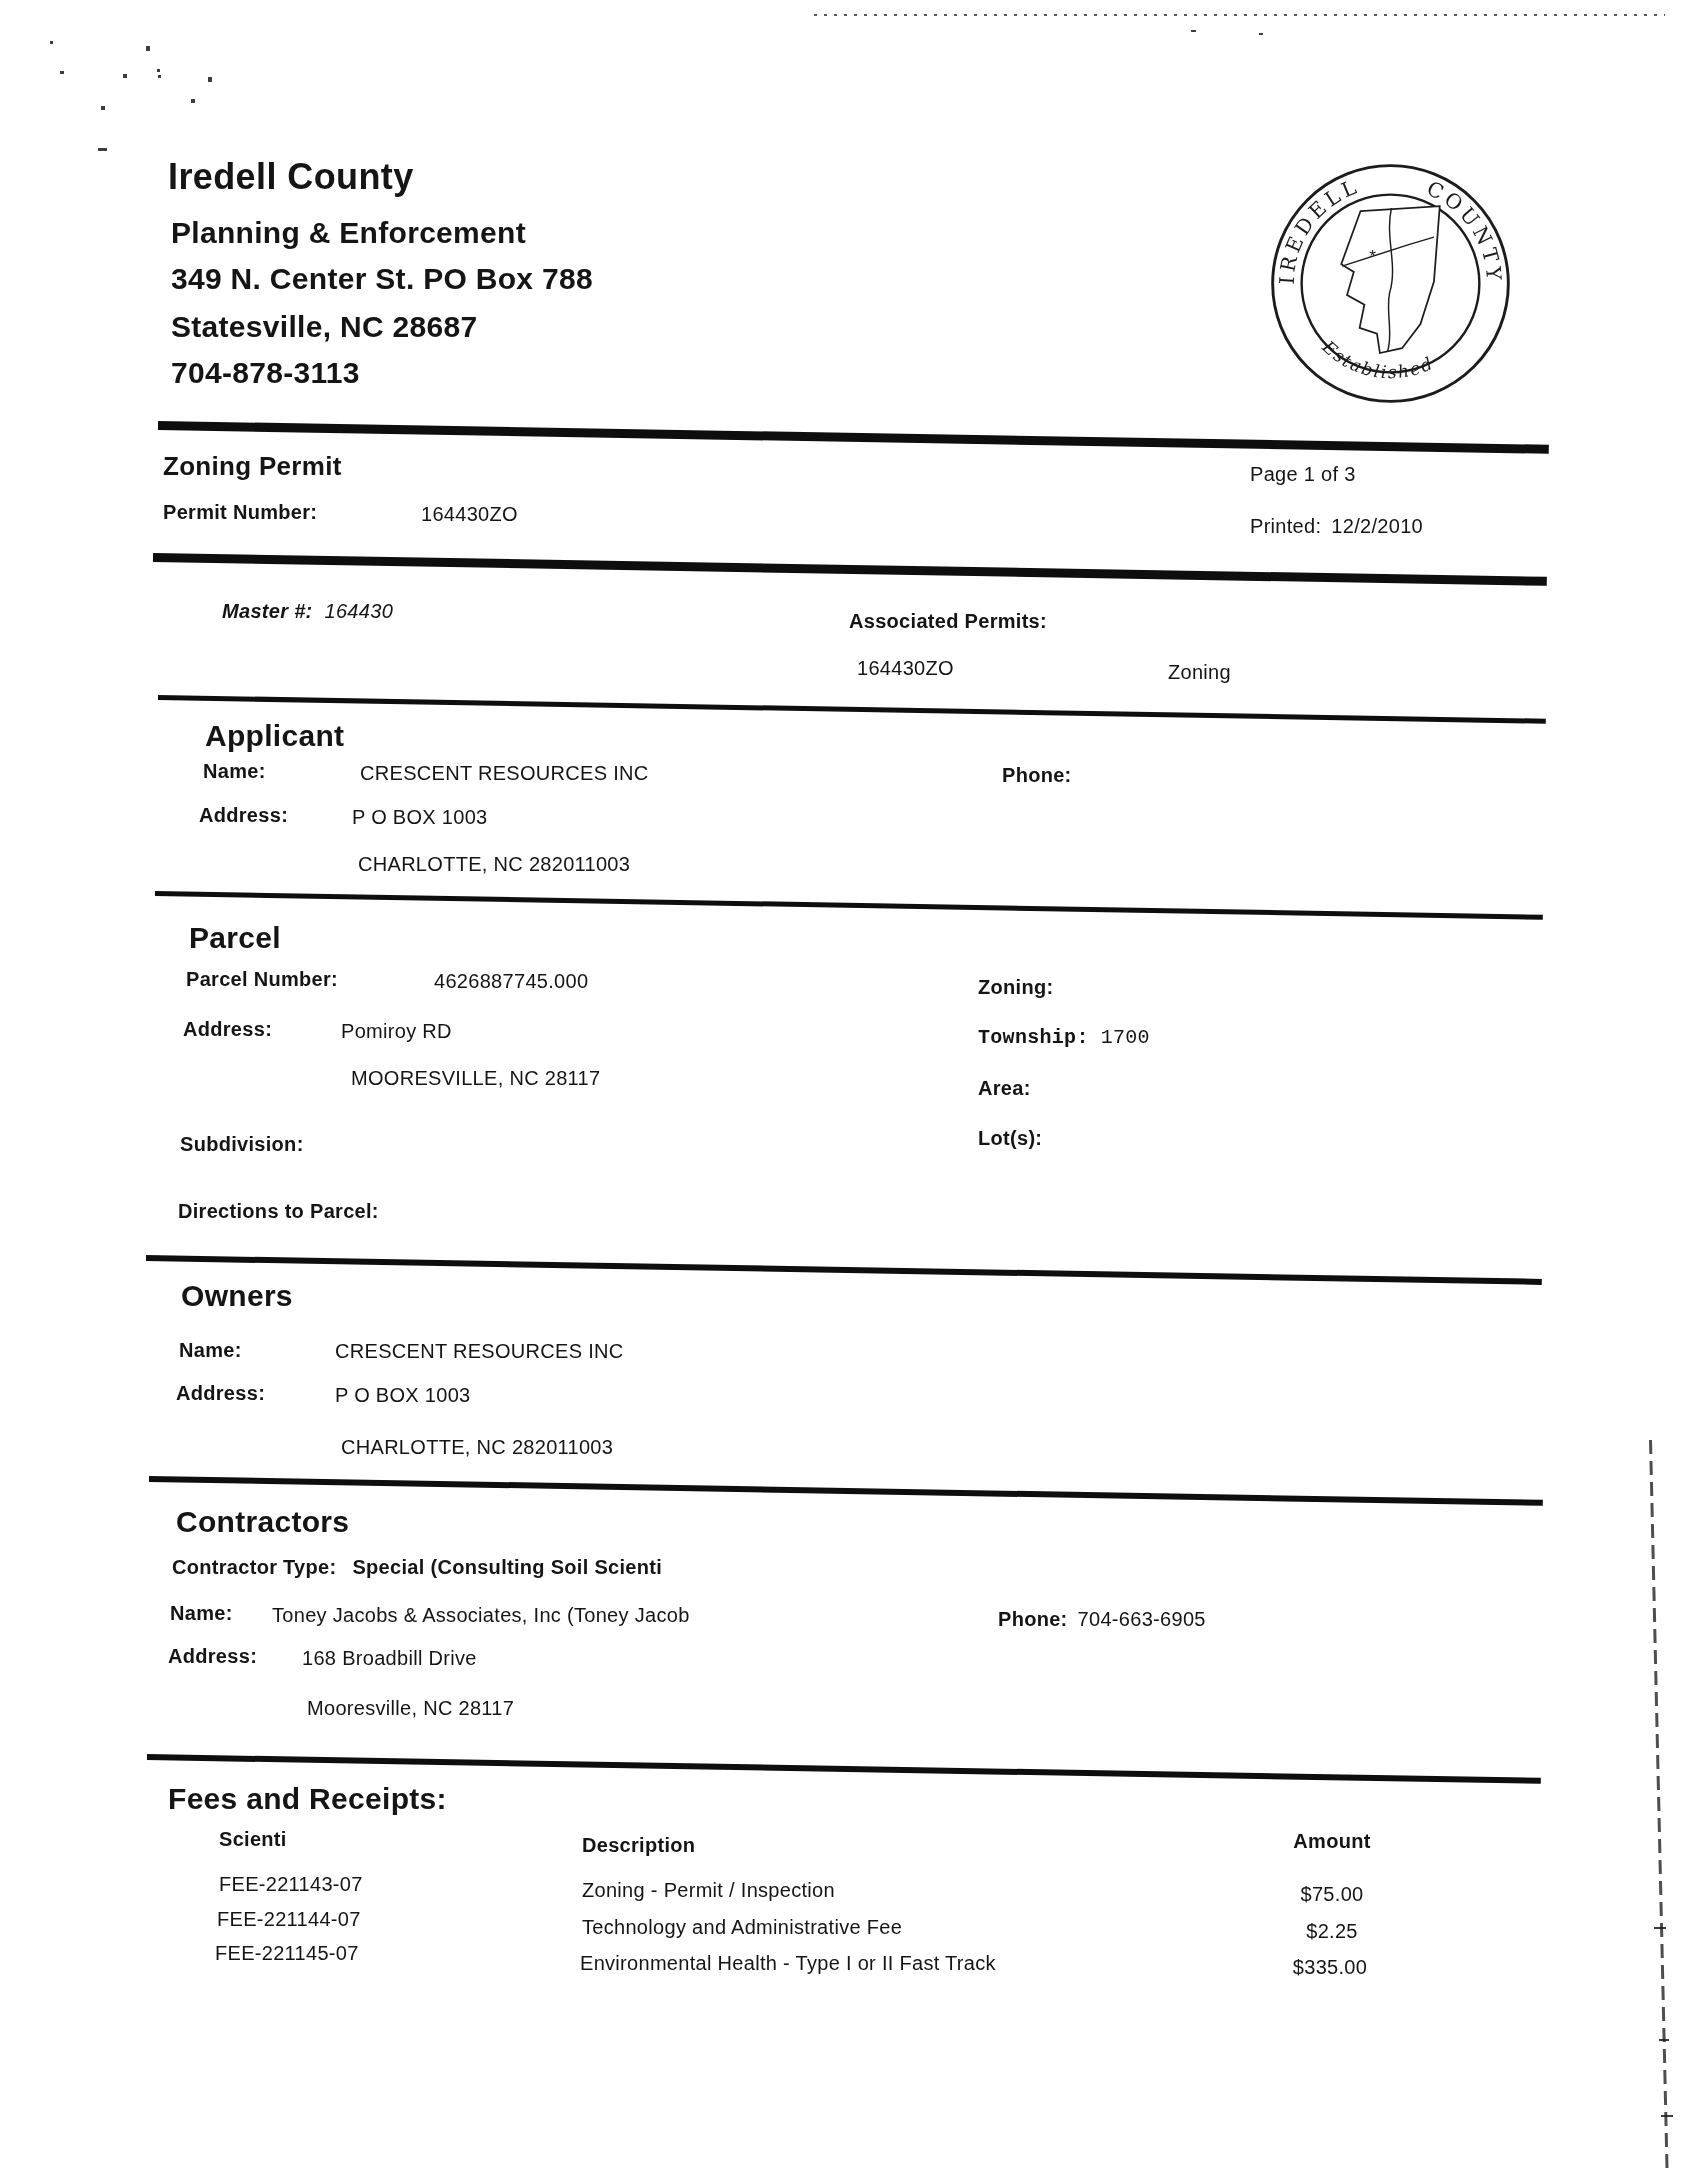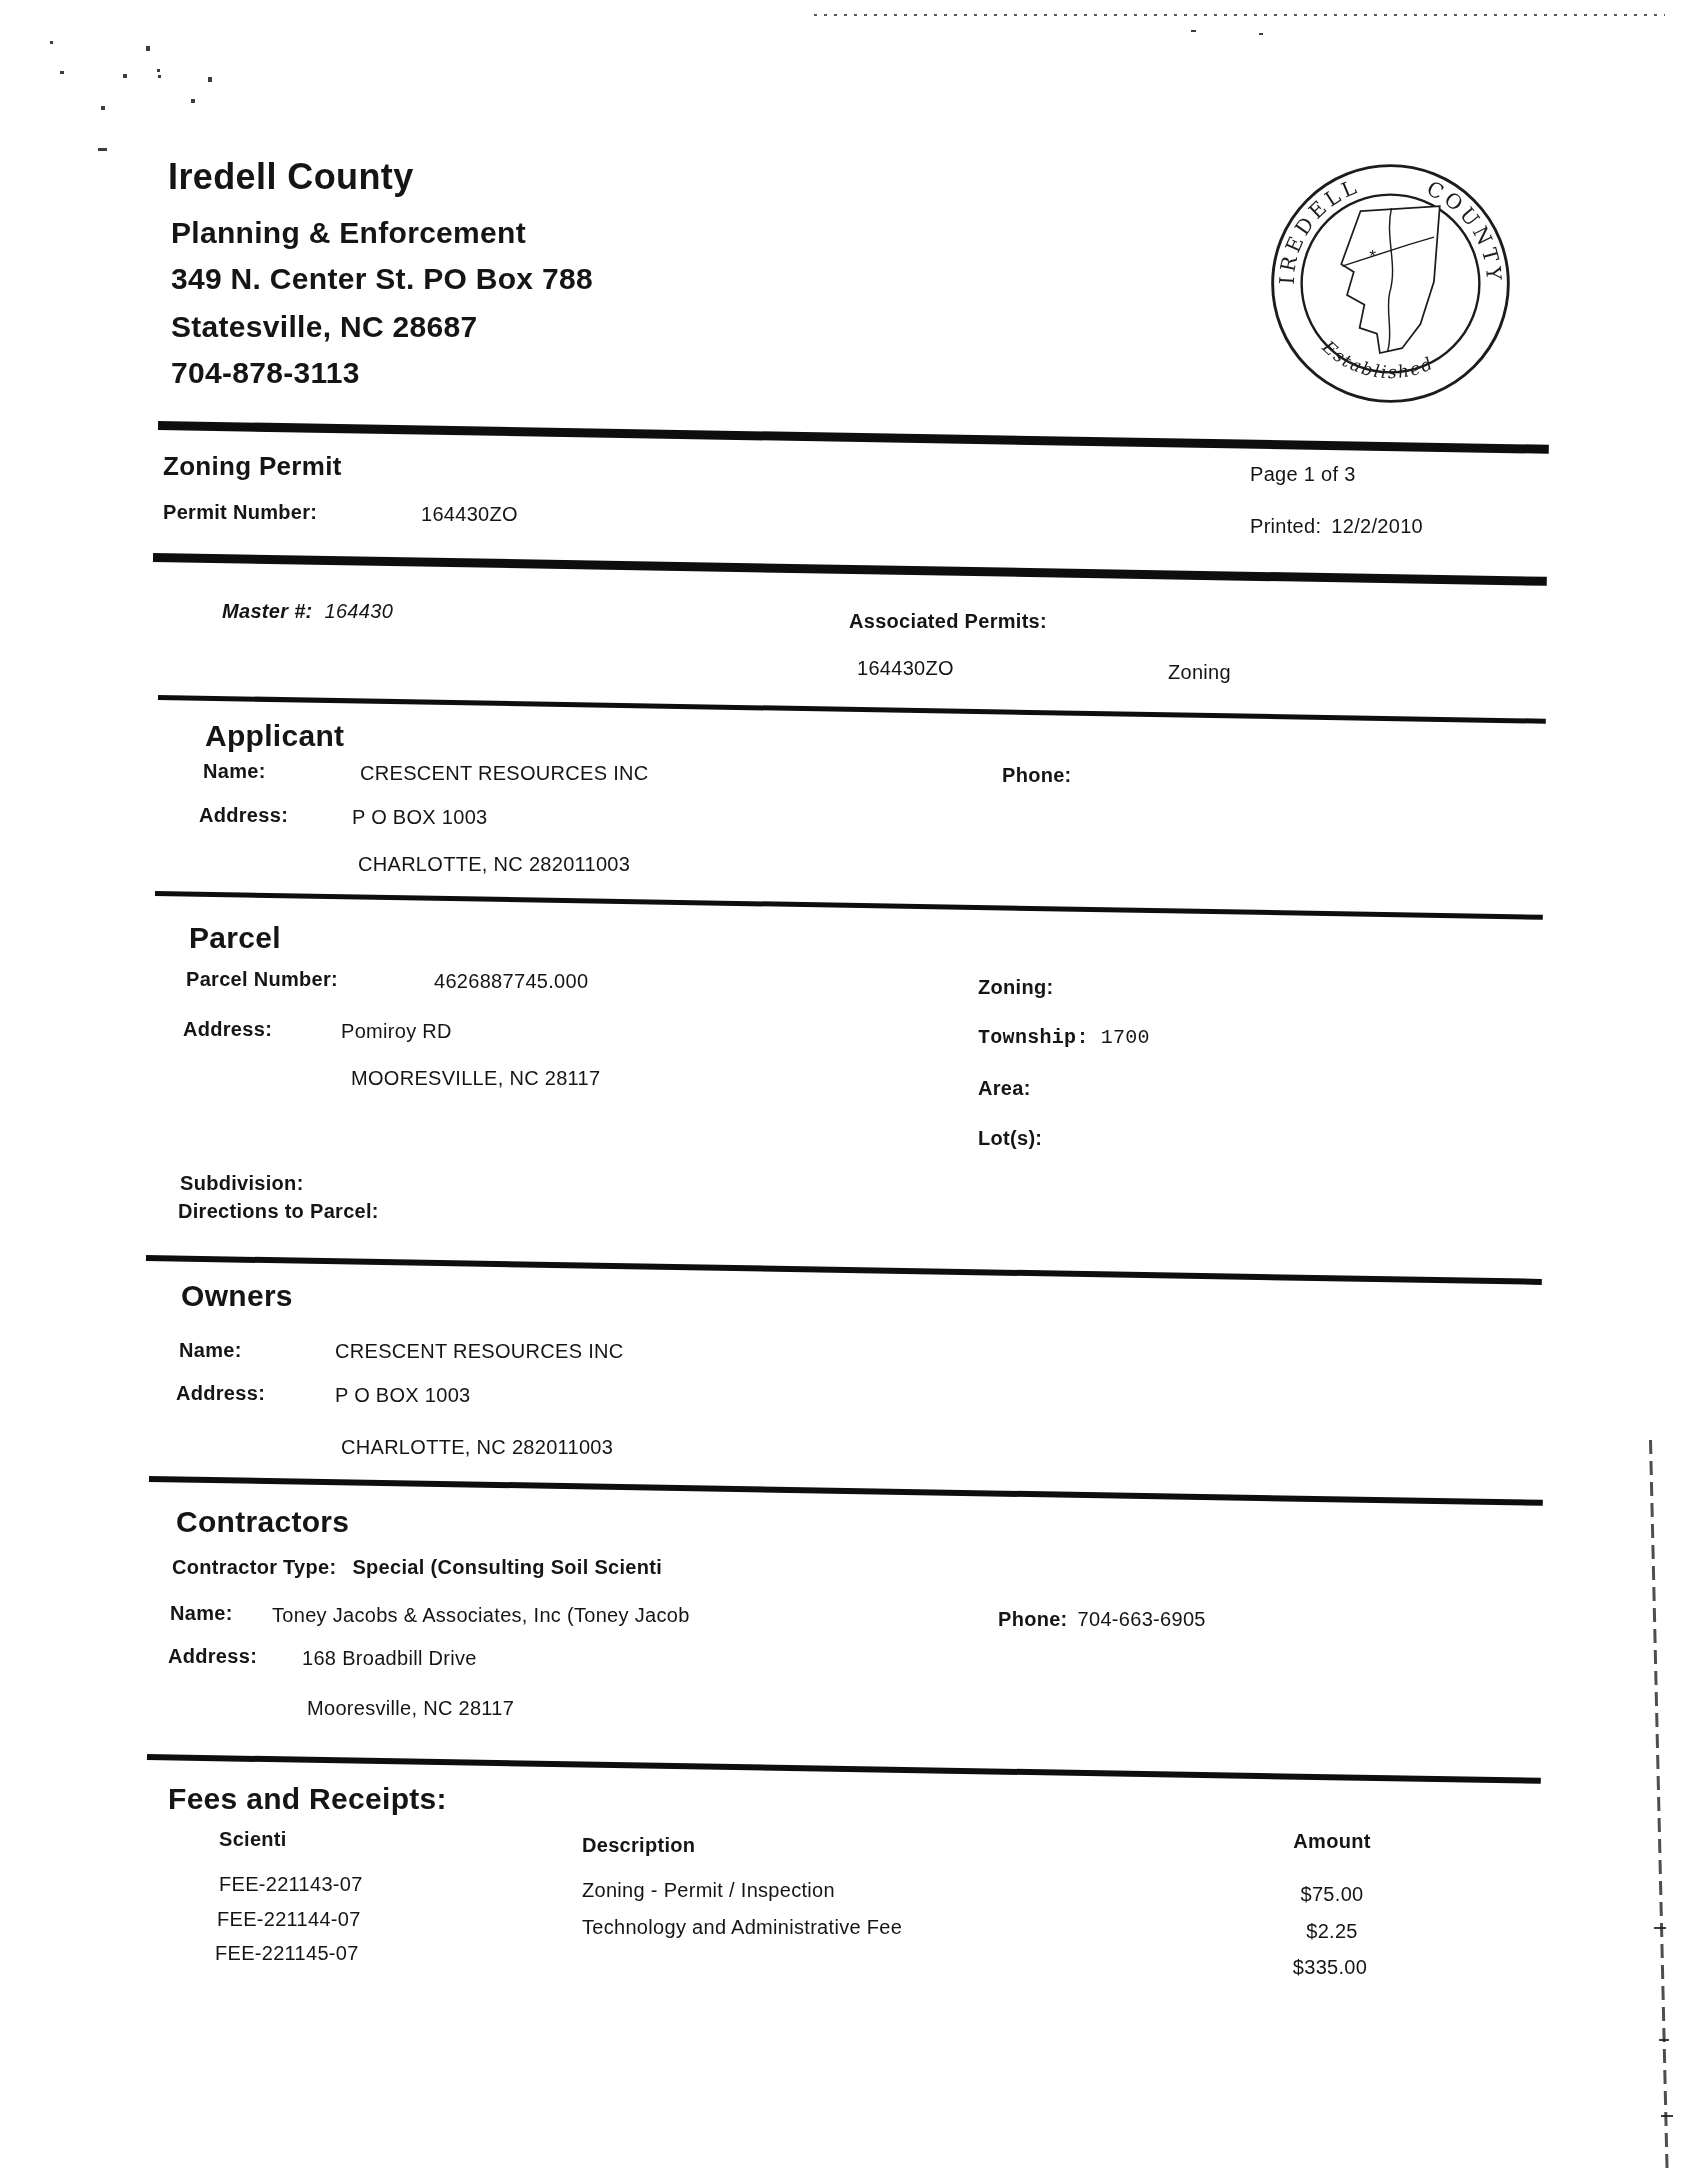--- a/index.html
+++ b/index.html
@@ -118,21 +118,21 @@
   <div class="abs t29 b" style="left:186px;top:968px;">Parcel Number:</div>
   <div class="abs t29" style="left:434px;top:970px;">4626887745.000</div>
   <div class="abs t29 b" style="left:978px;top:976px;">Zoning:</div>
   <div class="abs t29 b" style="left:183px;top:1018px;">Address:</div>
   <div class="abs t29" style="left:341px;top:1020px;">Pomiroy RD</div>
   <div class="abs t29" style="left:978px;top:1026px;font-family:Liberation Mono, monospace;">
     <span class="b">Township:</span><span class="gap" style="width:12px;"></span><span>1700</span>
   </div>
   <div class="abs t29" style="left:351px;top:1067px;">MOORESVILLE, NC 28117</div>
   <div class="abs t29 b" style="left:978px;top:1077px;">Area:</div>
-  <div class="abs t29 b" style="left:180px;top:1172px;">Subdivision:</div>
+  <div class="abs t29 b" style="left:180px;top:1133px;">Subdivision:</div>
   <div class="abs t29 b" style="left:978px;top:1127px;">Lot(s):</div>
   <div class="abs t29 b" style="left:178px;top:1168px;margin-top:32px;">Directions to Parcel:</div>
 
   <div class="rule thin" style="left:146px;top:1255px;width:1396px;height:6px;"></div>
 
   <div class="abs t30 b" style="left:181px;top:1279px;">Owners</div>
   <div class="abs t29 b" style="left:179px;top:1339px;">Name:</div>
   <div class="abs t29" style="left:335px;top:1340px;">CRESCENT RESOURCES INC</div>
   <div class="abs t29 b" style="left:176px;top:1382px;">Address:</div>
   <div class="abs t29" style="left:335px;top:1384px;">P O BOX 1003</div>
@@ -162,16 +162,17 @@
 
   <div class="abs t29" style="left:219px;top:1873px;">FEE-221143-07</div>
   <div class="abs t29" style="left:582px;top:1879px;">Zoning - Permit / Inspection</div>
   <div class="abs t29 amount" style="left:1218px;top:1883px;">$75.00</div>
 
   <div class="abs t29" style="left:217px;top:1908px;">FEE-221144-07</div>
   <div class="abs t29" style="left:582px;top:1916px;">Technology and Administrative Fee</div>
   <div class="abs t29 amount" style="left:1218px;top:1920px;">$2.25</div>
 
   <div class="abs t29" style="left:215px;top:1942px;">FEE-221145-07</div>
+  <div class="abs t29" style="left:580px;top:1952px;">Environmental Health - Type I or II Fast Track</div>
   <div class="abs t29 amount" style="left:1216px;top:1956px;">$335.00</div>
 
 </div>
 
 
 </body></html>

